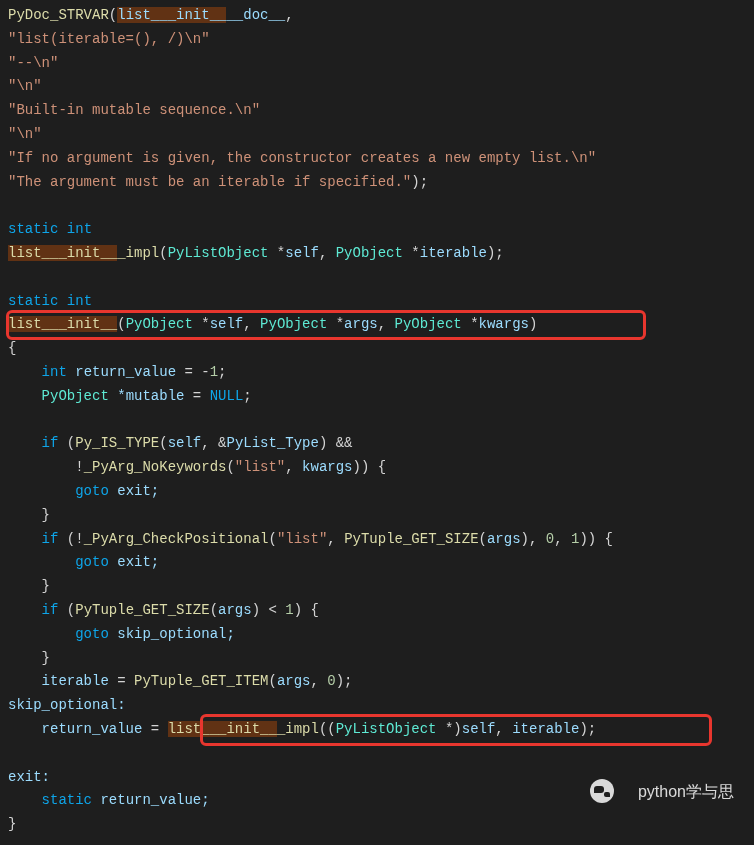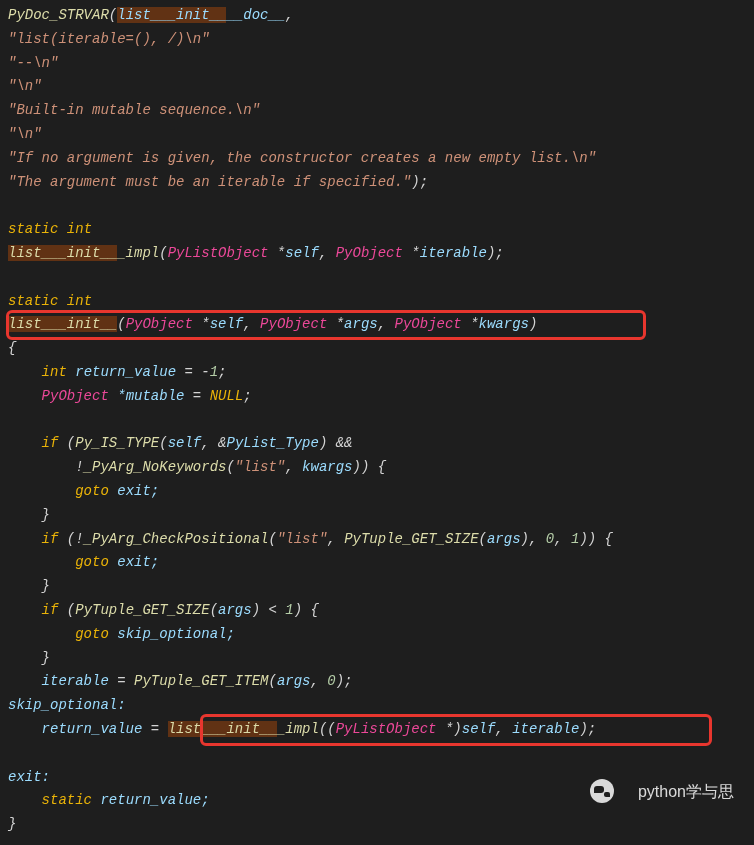--- a/index.html
+++ b/index.html
@@ -10,25 +10,25 @@
     line-height: 1.7;
     color: #d4d4d4;
     width: 754px;
     height: 845px;
     overflow: hidden;
     position: relative;
   }
   .code-container {
     padding: 4px 8px;
   }
-  .line { white-space: pre; font-style: italic; }
+  .line { white-space: pre; }
   .func-call { color: #dcdcaa; }
   .identifier { color: #9cdcfe; }
-  .keyword { color: #eab308; }
-  .type { color: #ec4899; }
+  .keyword { color: #0ea5e9; }
+  .type { color: #5eead4; }
   .string { color: #ce9178; }
   .number { color: #b5cea8; }
   .punct { color: #d4d4d4; }
   .highlight-bg { background: #613214; }
 
   .red-box {
     border: 3px solid #e8362e;
     border-radius: 6px;
     position: absolute;
     pointer-events: none;

